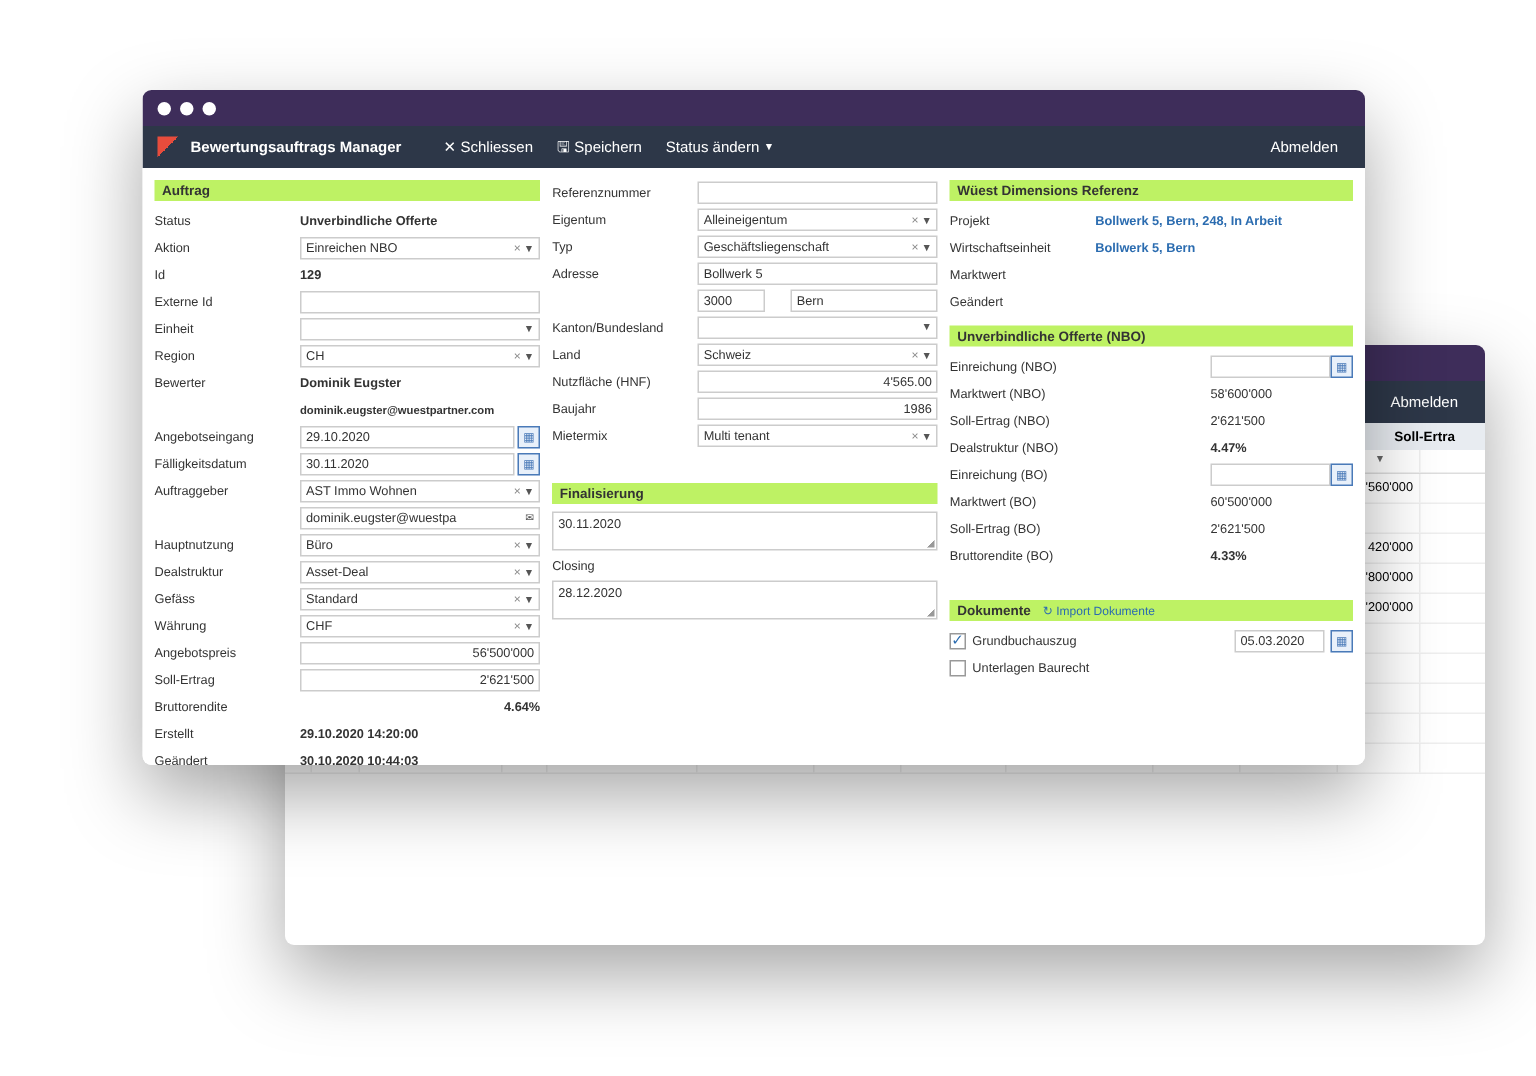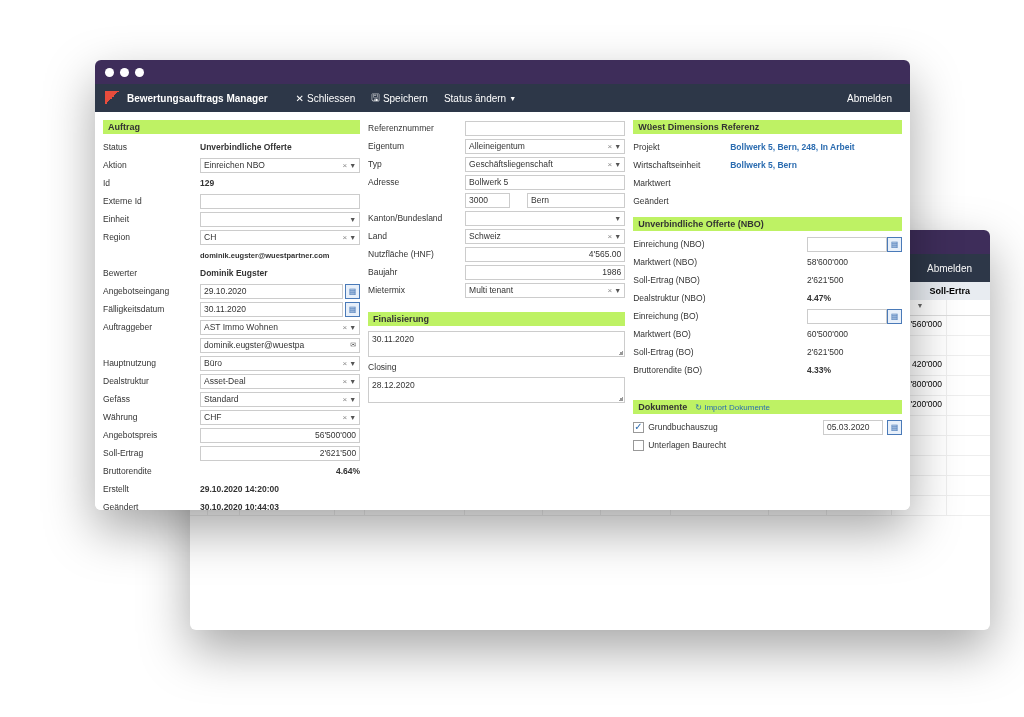--- a/index.html
+++ b/index.html
@@ -293,26 +293,26 @@
           </span>
         </div>
       <div class="row">
           <span class="lbl">Region</span>
           <span class="inp">
             <span>CH</span>
             <span><span class="x">×</span><span class="dd">▼</span></span>
           </span>
         </div>
       <div class="row">
+          <span class="lbl">Bewerter</span>
+          <span class="val bold">Dominik Eugster</span>
+        </div>
+      <div class="row">
           <span class="lbl"></span>
           <span class="val bold" style="font-size:7.5px">dominik.eugster@wuestpartner.com</span>
-        </div>
-      <div class="row">
-          <span class="lbl">Bewerter</span>
-          <span class="val bold">Dominik Eugster</span>
         </div>
       <div class="row">
           <span class="lbl">Angebotseingang</span>
           <span class="dte" style="flex:1">
             <span class="inp">29.10.2020</span>
             <span class="cal">▦</span>
           </span>
         </div>
       <div class="row">
           <span class="lbl">Fälligkeitsdatum</span>
@@ -437,21 +437,21 @@
           <span class="inp rgt" style="justify-content:flex-end">1986</span>
         </div>
       <div class="row">
           <span class="lbl">Mietermix</span>
           <span class="inp">
             <span>Multi tenant</span>
             <span><span class="x">×</span><span class="dd">▼</span></span>
           </span>
         </div>
 
-      <div class="sec-hd" style="margin-top:12px">Finalisierung</div>
+      <div class="sec-hd" style="margin-top:22px">Finalisierung</div>
       <div class="row">
           <span class="ta">30.11.2020</span>
         </div>
       <div class="row">
           <span class="lbl">Closing</span>
         </div>
       <div class="row">
           <span class="ta">28.12.2020</span>
         </div>
     </div>

